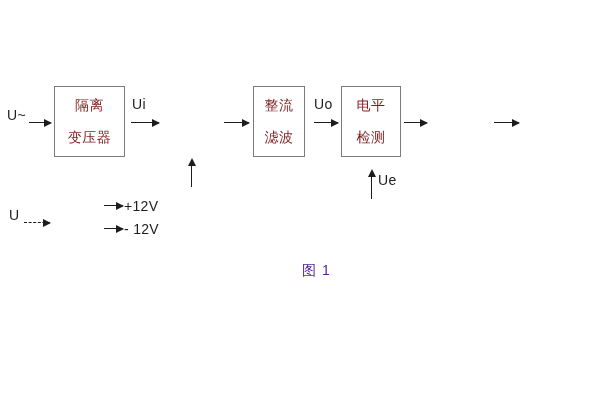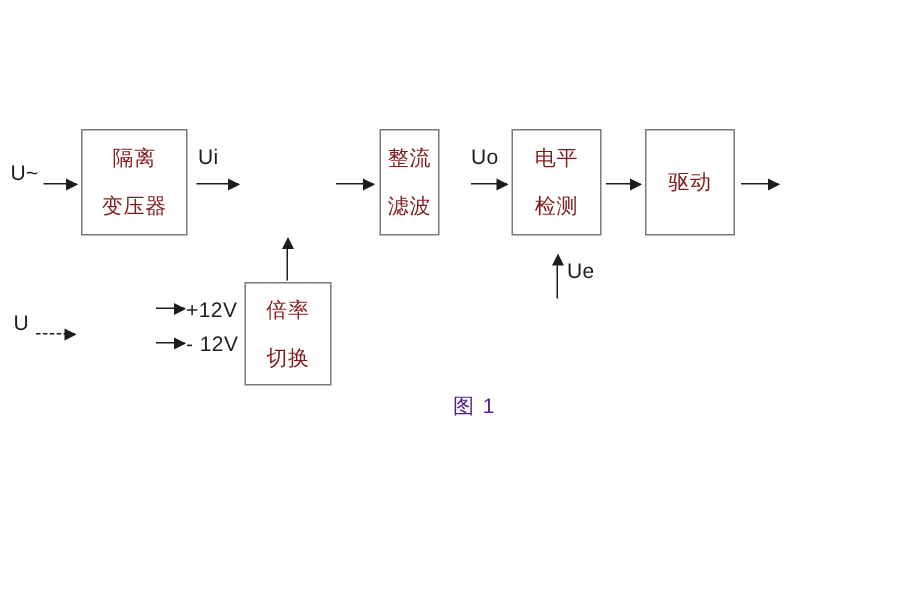--- a/index.html
+++ b/index.html
@@ -108,58 +108,51 @@
     <span class="line">变压器</span>
   </div>
 
   <div class="label" style="left:132px; top:96px;">Ui</div>
 
   <div class="arrow-right" style="left:131px; top:122px; width:28px;"></div>
 
 
   <div class="arrow-right" style="left:224px; top:122px; width:25px;"></div>
 
-  <div class="box" style="left:253px; top:86px; width:40px; height:71px;">
+  <div class="box" style="left:253px; top:86px; width:52px; height:71px;">
     <span class="line">整流</span>
     <span class="line">滤波</span>
   </div>
 
   <div class="label" style="left:314px; top:96px;">Uo</div>
 
   <div class="arrow-right" style="left:314px; top:122px; width:24px;"></div>
 
   <div class="box" style="left:341px; top:86px; width:60px; height:71px;">
     <span class="line">电平</span>
     <span class="line">检测</span>
   </div>
 
   <div class="arrow-right" style="left:404px; top:122px; width:23px;"></div>
 
-  <div class="box single" style="left:430px; top:86px; width:60px; height:71px;">
-    <span class="line">驱动</span>
-  </div>
 
   <div class="arrow-right" style="left:494px; top:122px; width:25px;"></div>
 
 
   <div class="label" style="left:9px; top:207px;">U</div>
 
   <div class="arrow-right dashed" style="left:24px; top:222px; width:26px;"></div>
 
 
   <div class="arrow-right" style="left:104px; top:205px; width:19px;"></div>
   <div class="label" style="left:124px; top:198px;">+12V</div>
 
   <div class="arrow-right" style="left:104px; top:228px; width:19px;"></div>
   <div class="label" style="left:124px; top:221px;">- 12V</div>
 
-  <div class="box" style="left:163px; top:188px; width:58px; height:69px;">
-    <span class="line">倍率</span>
-    <span class="line">切换</span>
-  </div>
 
   <div class="arrow-up" style="left:191px; top:166px; height:21px;"></div>
 
 
   <div class="arrow-up" style="left:371px; top:177px; height:22px;"></div>
   <div class="label" style="left:378px; top:172px;">Ue</div>
 
   <div class="caption" style="left:302px; top:262px;">图 1</div>
 
 </div>

